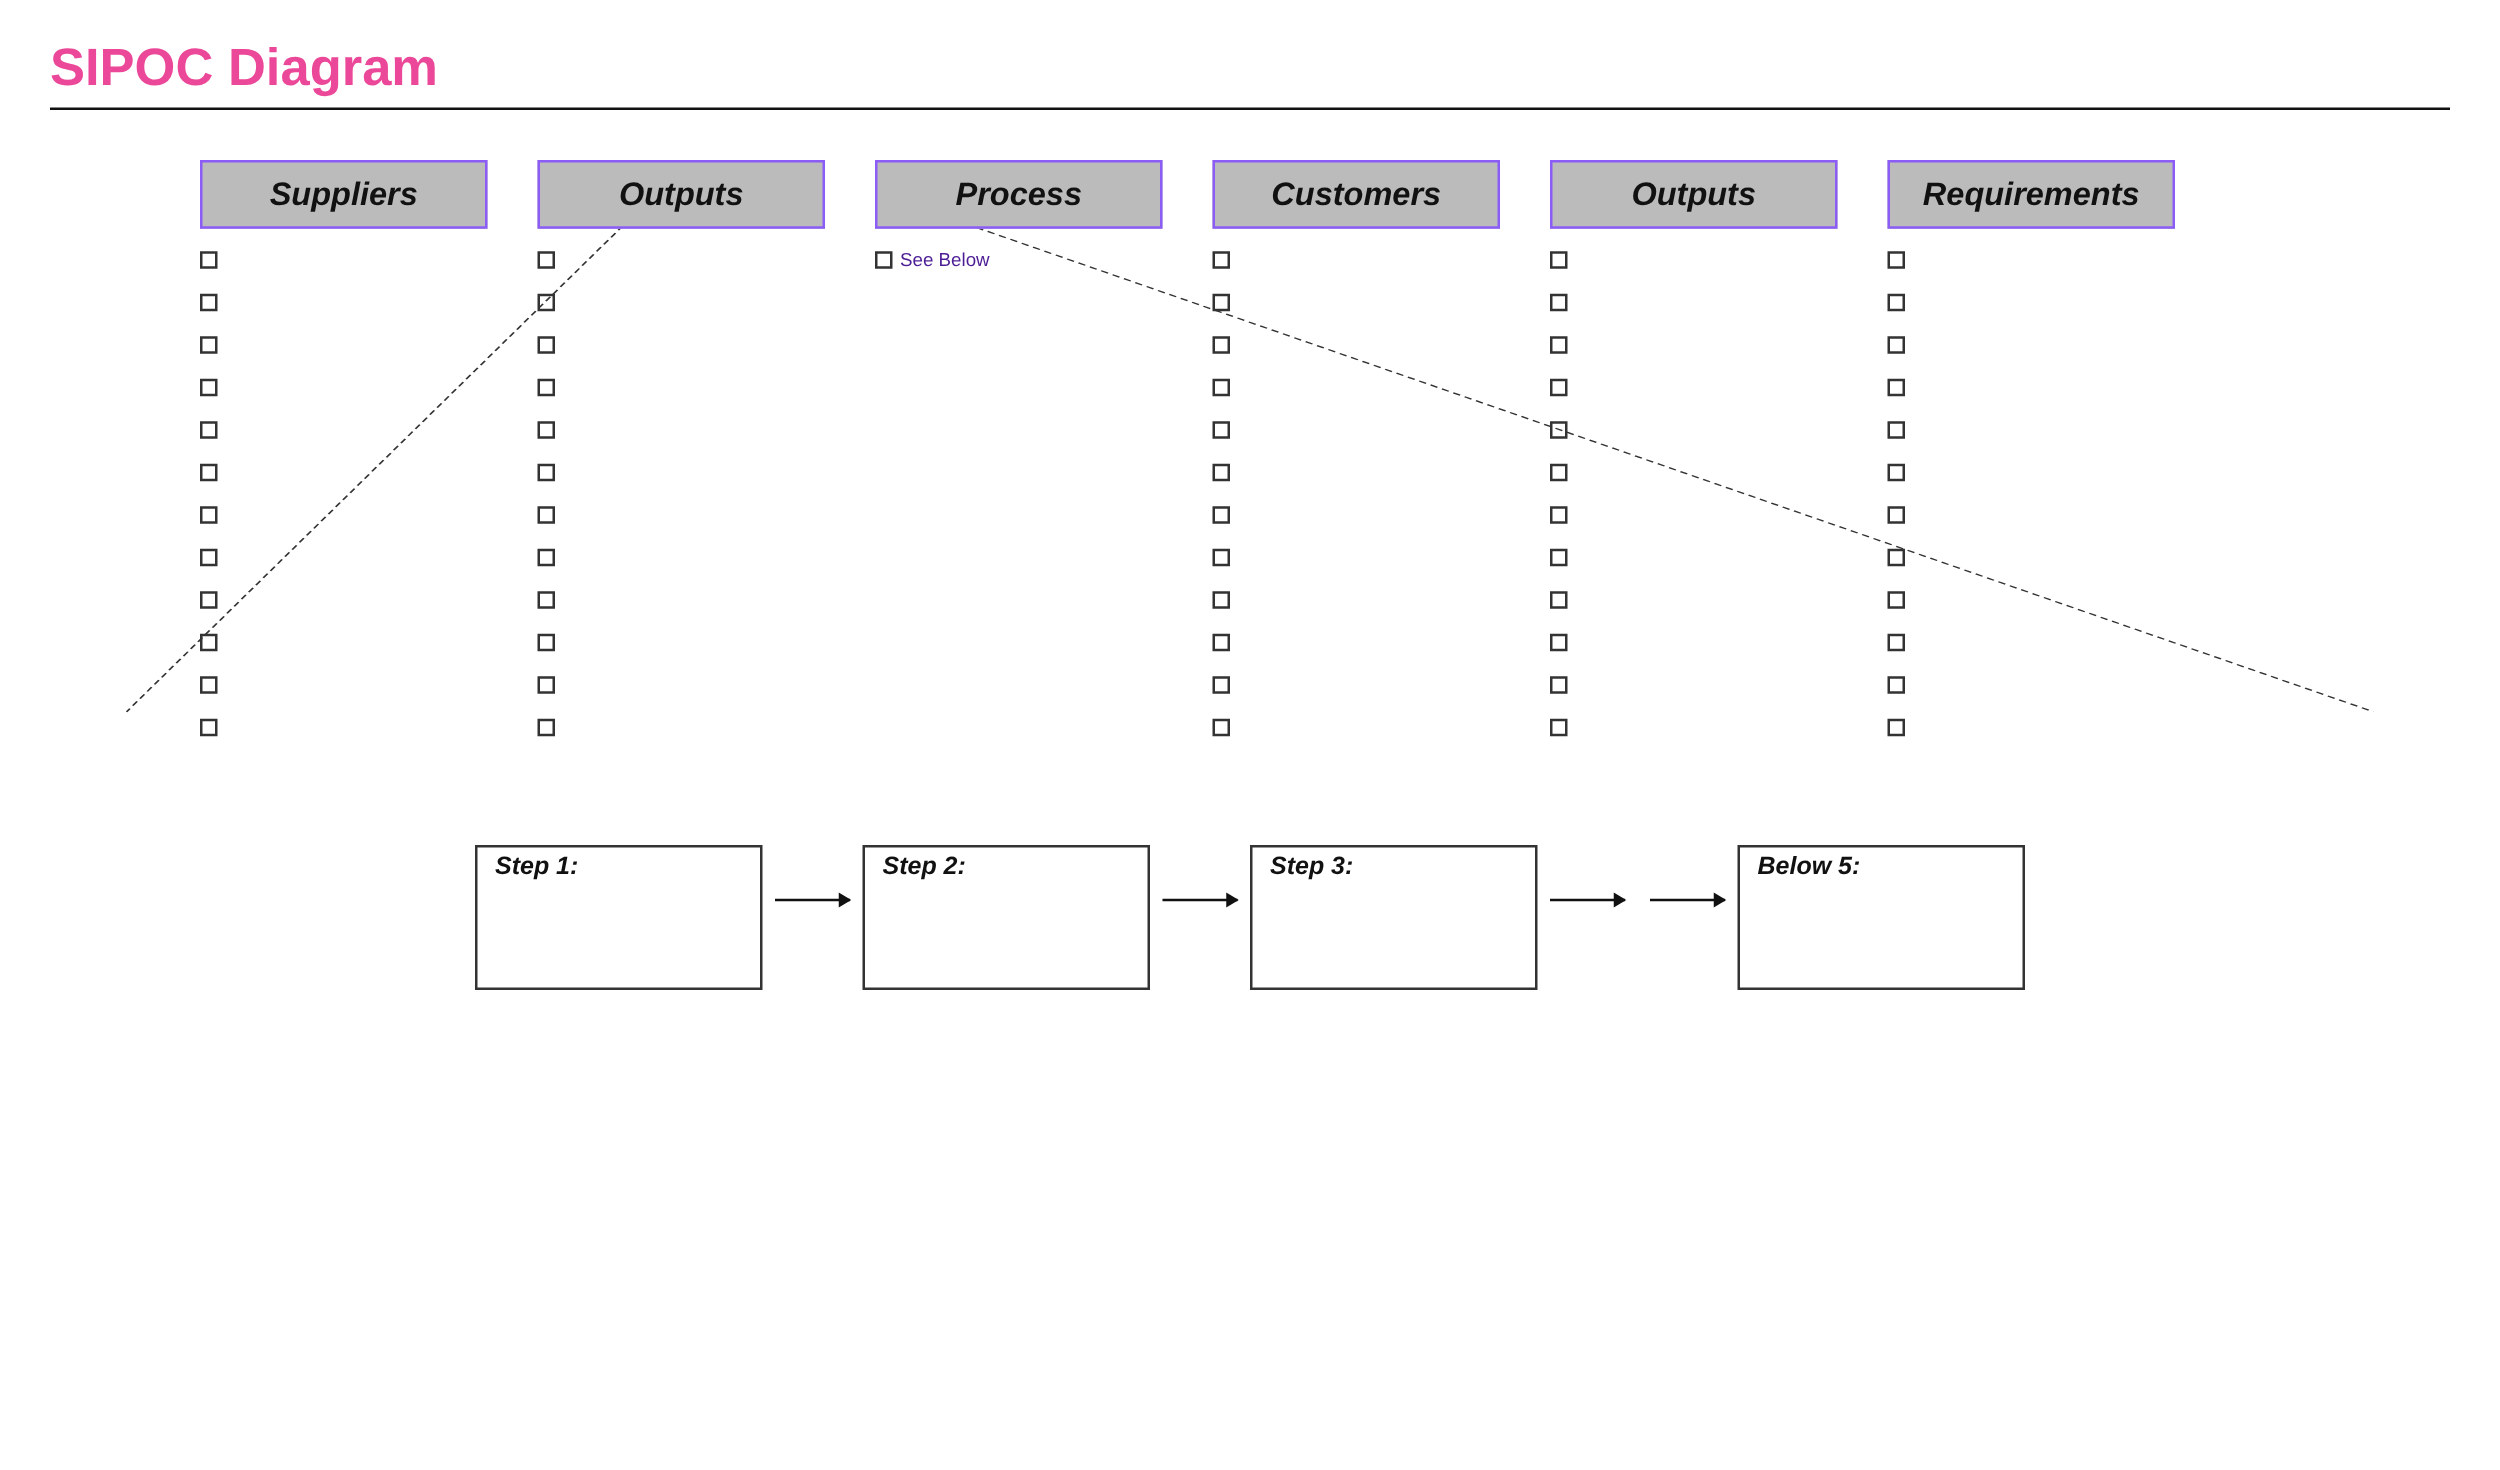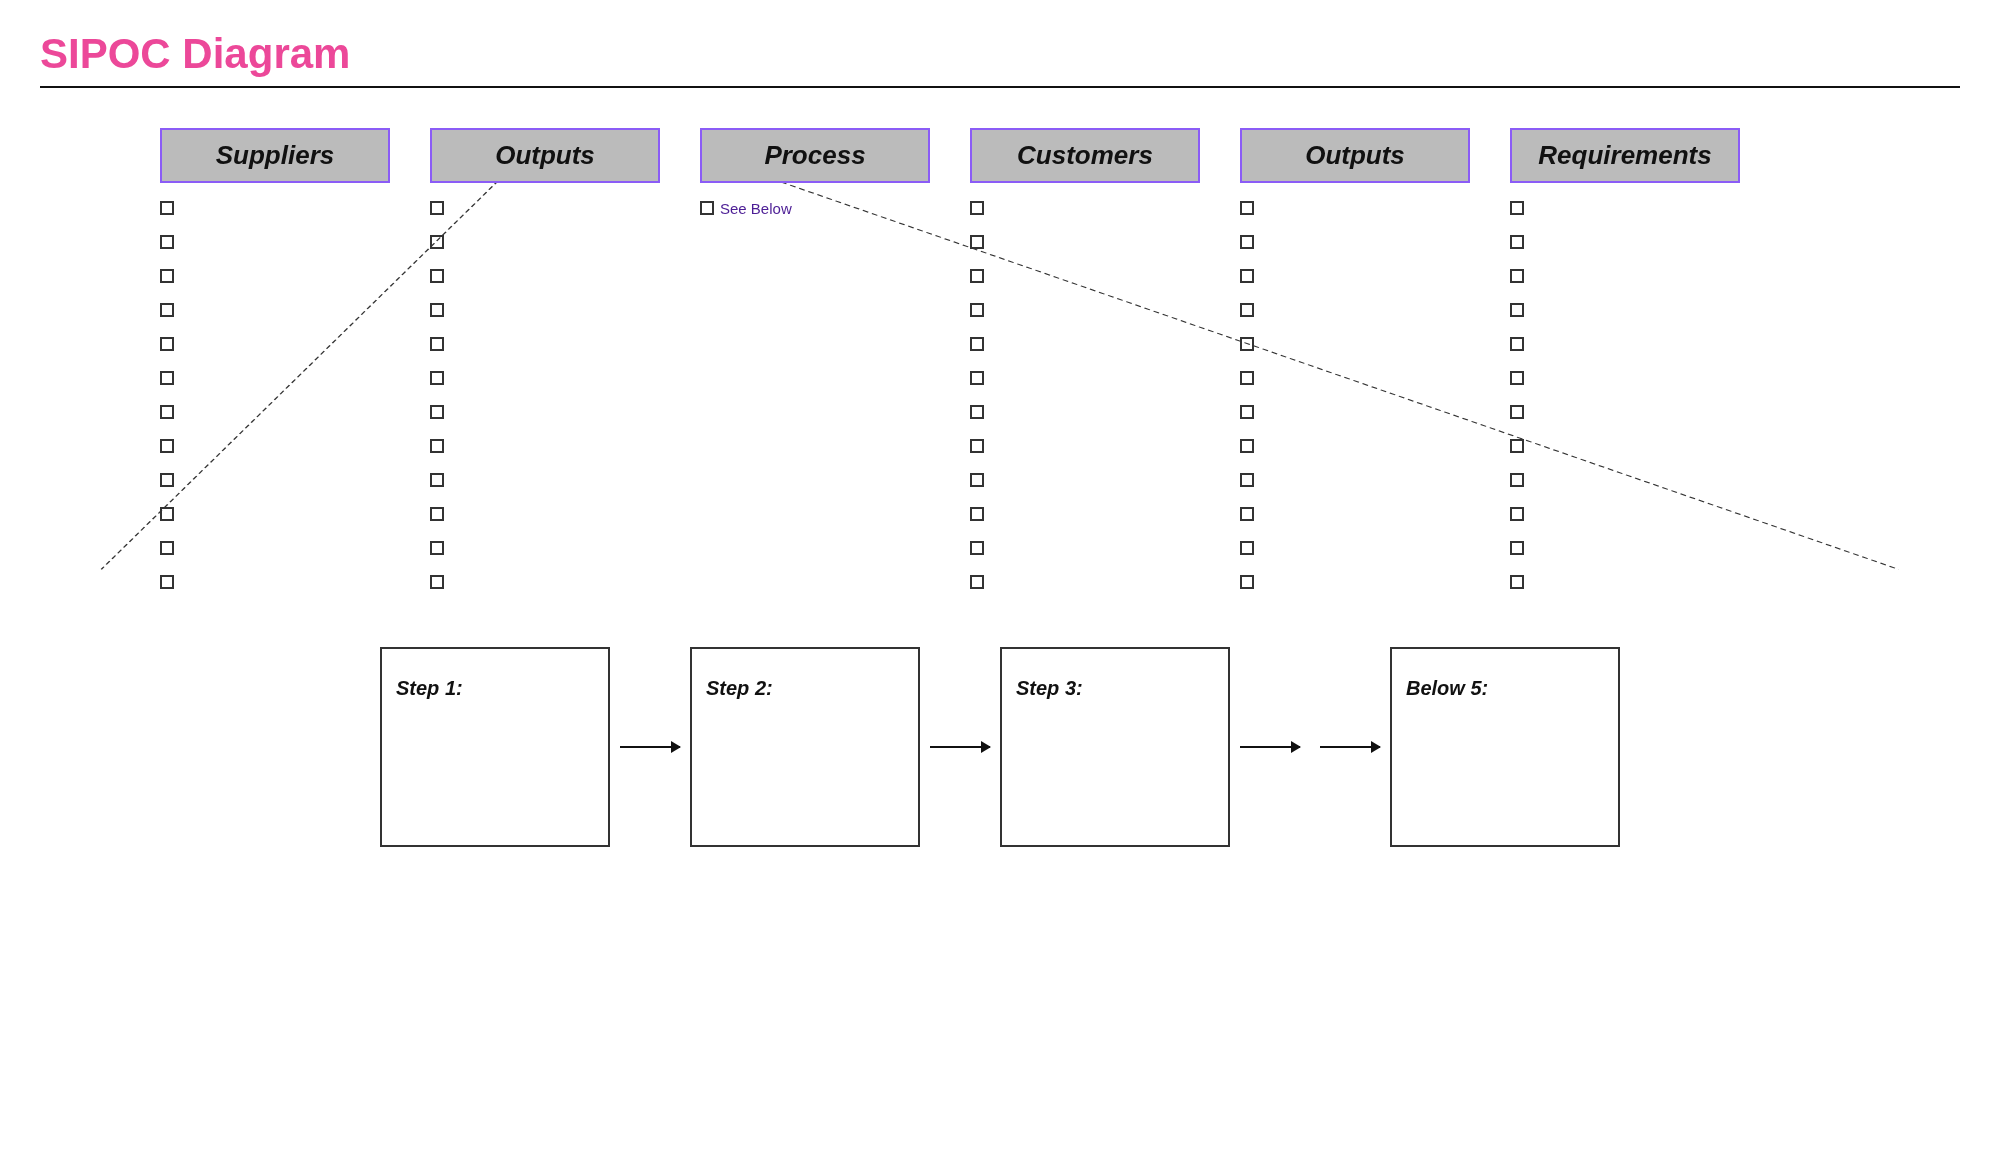--- a/index.html
+++ b/index.html
@@ -97,24 +97,25 @@
       display: flex;
       align-items: center;
       justify-content: center;
       gap: 0;
       margin-top: 50px;
       padding: 0 60px;
     }
 
     .step-box {
       width: 230px;
-      height: 200px;
+      height: 116px;
       border: 2px solid #333;
-      padding: 28px 14px;
+      padding: 4px 14px;
       position: relative;
+      margin-top: 29px;
     }
 
     .step-label {
       font-size: 20px;
       font-style: italic;
       font-weight: 600;
       color: #111;
     }
 
     .step-arrow {

